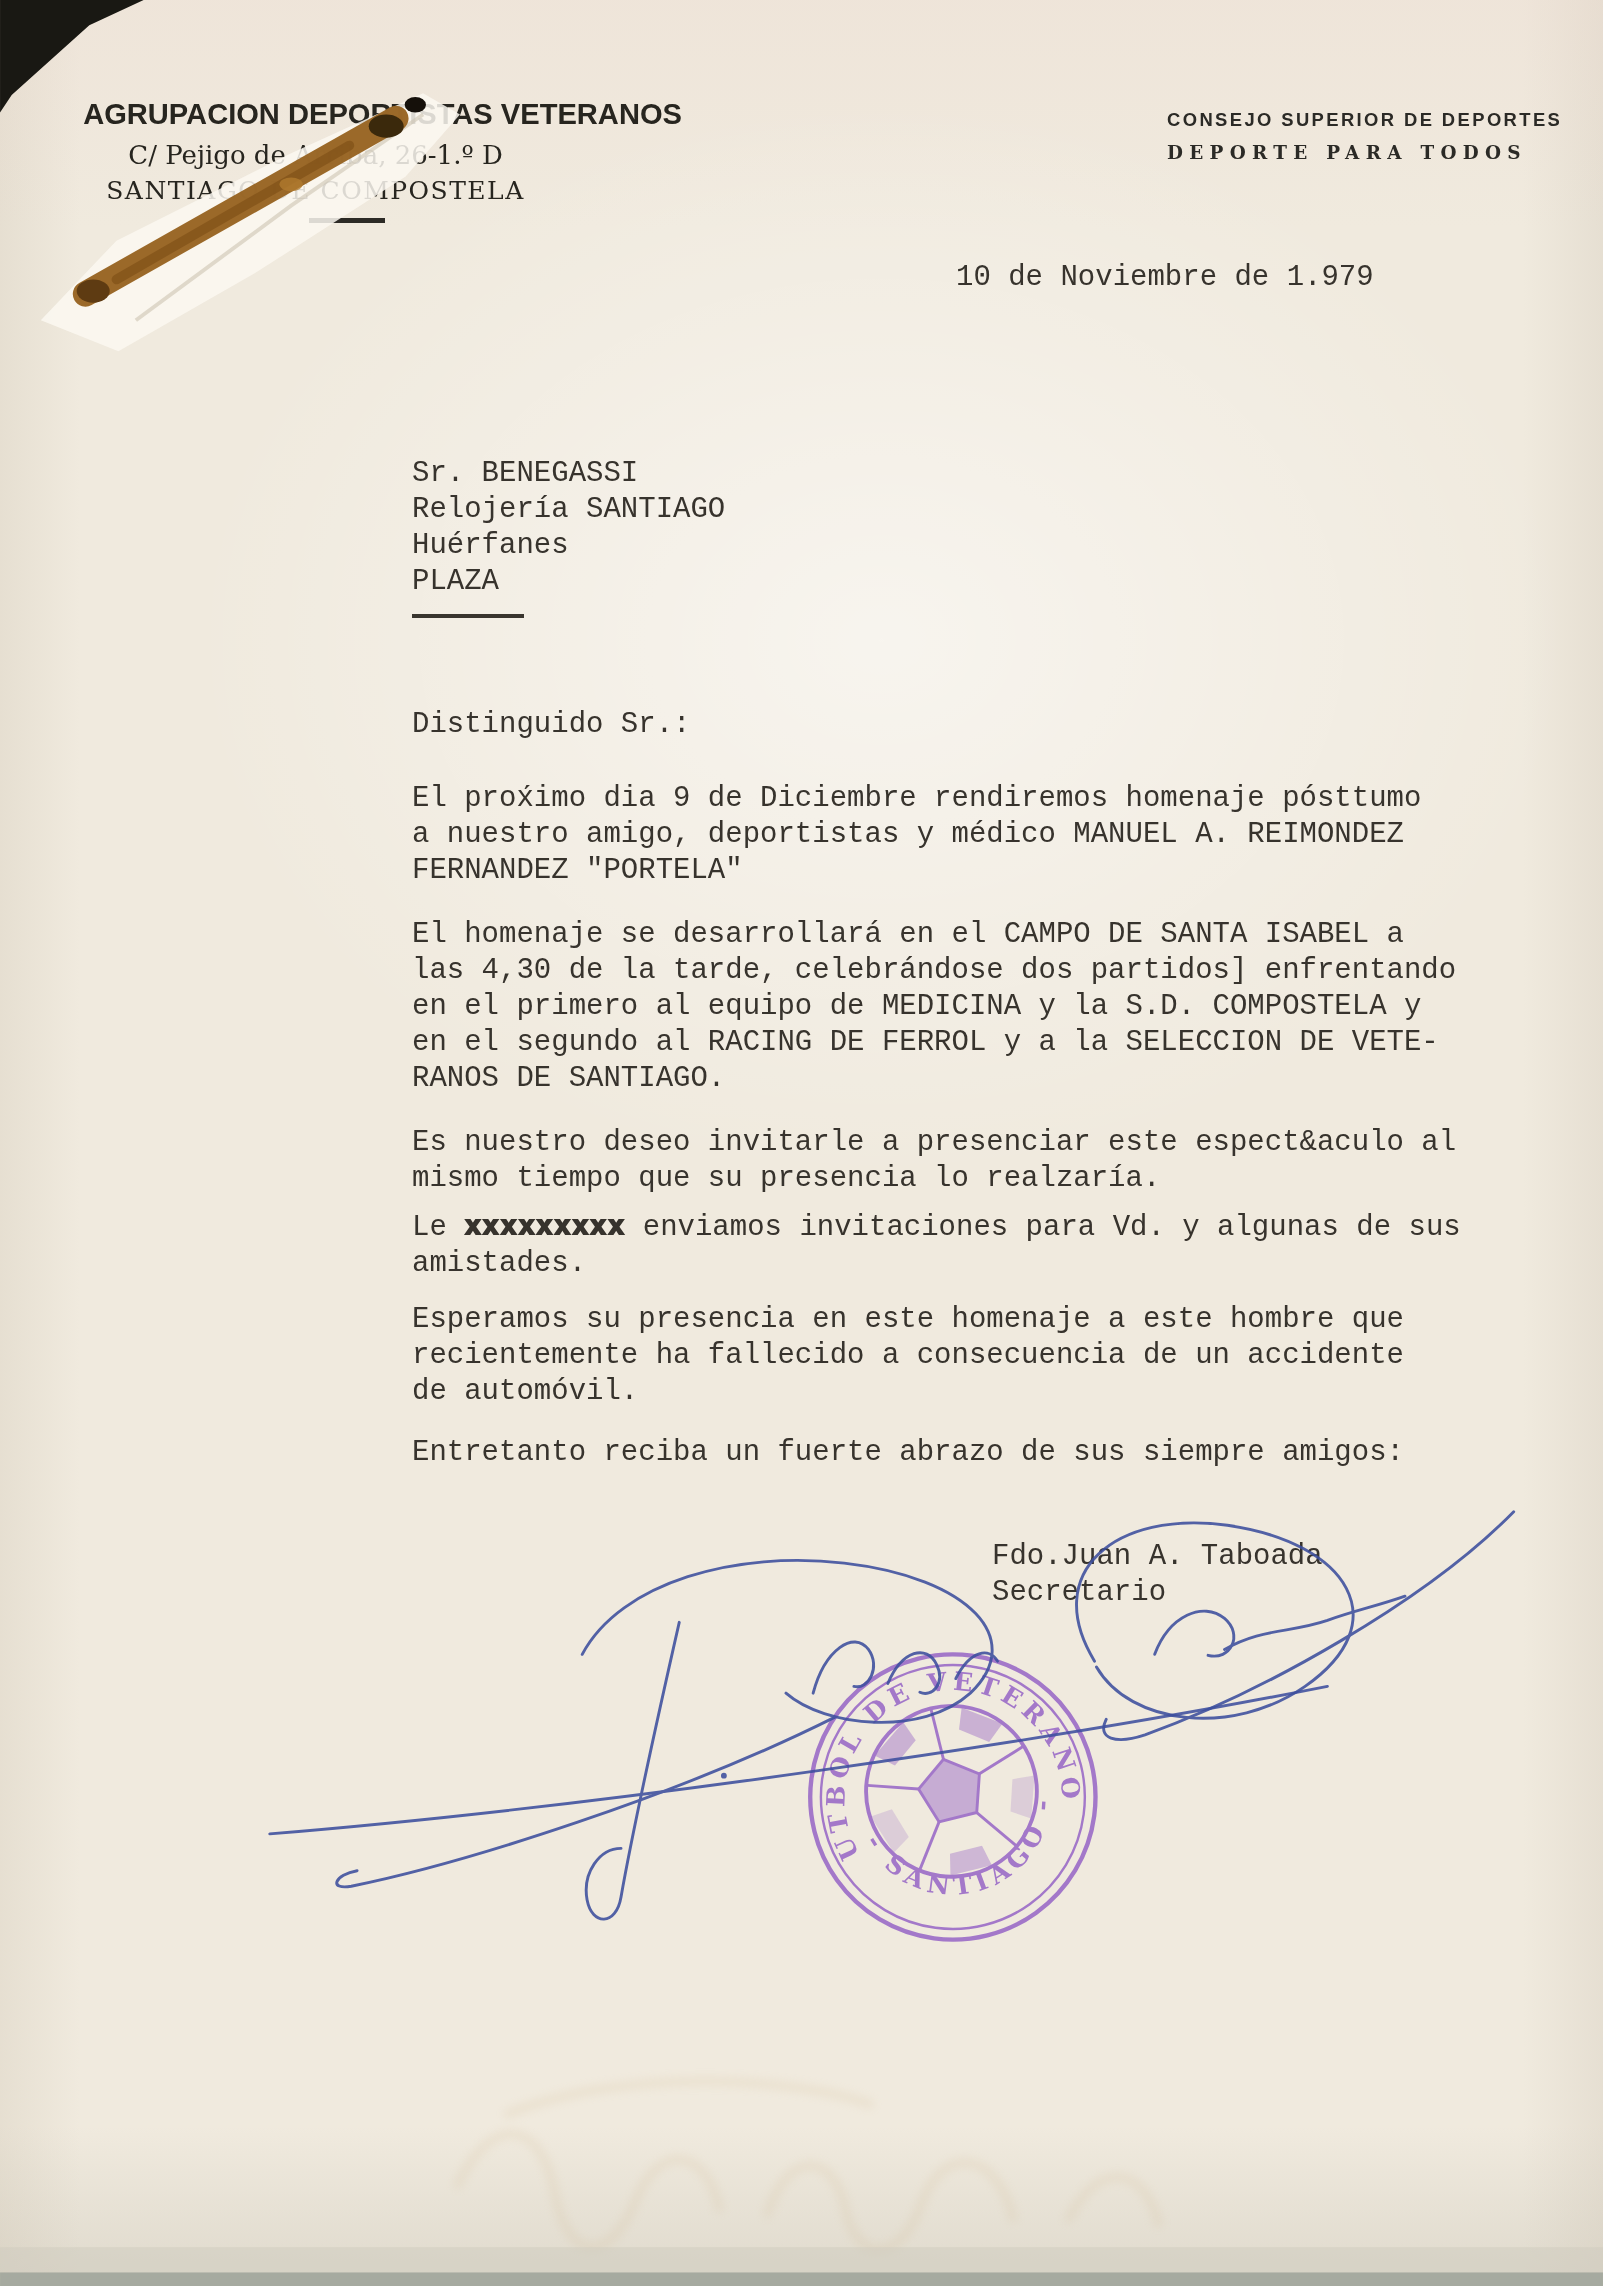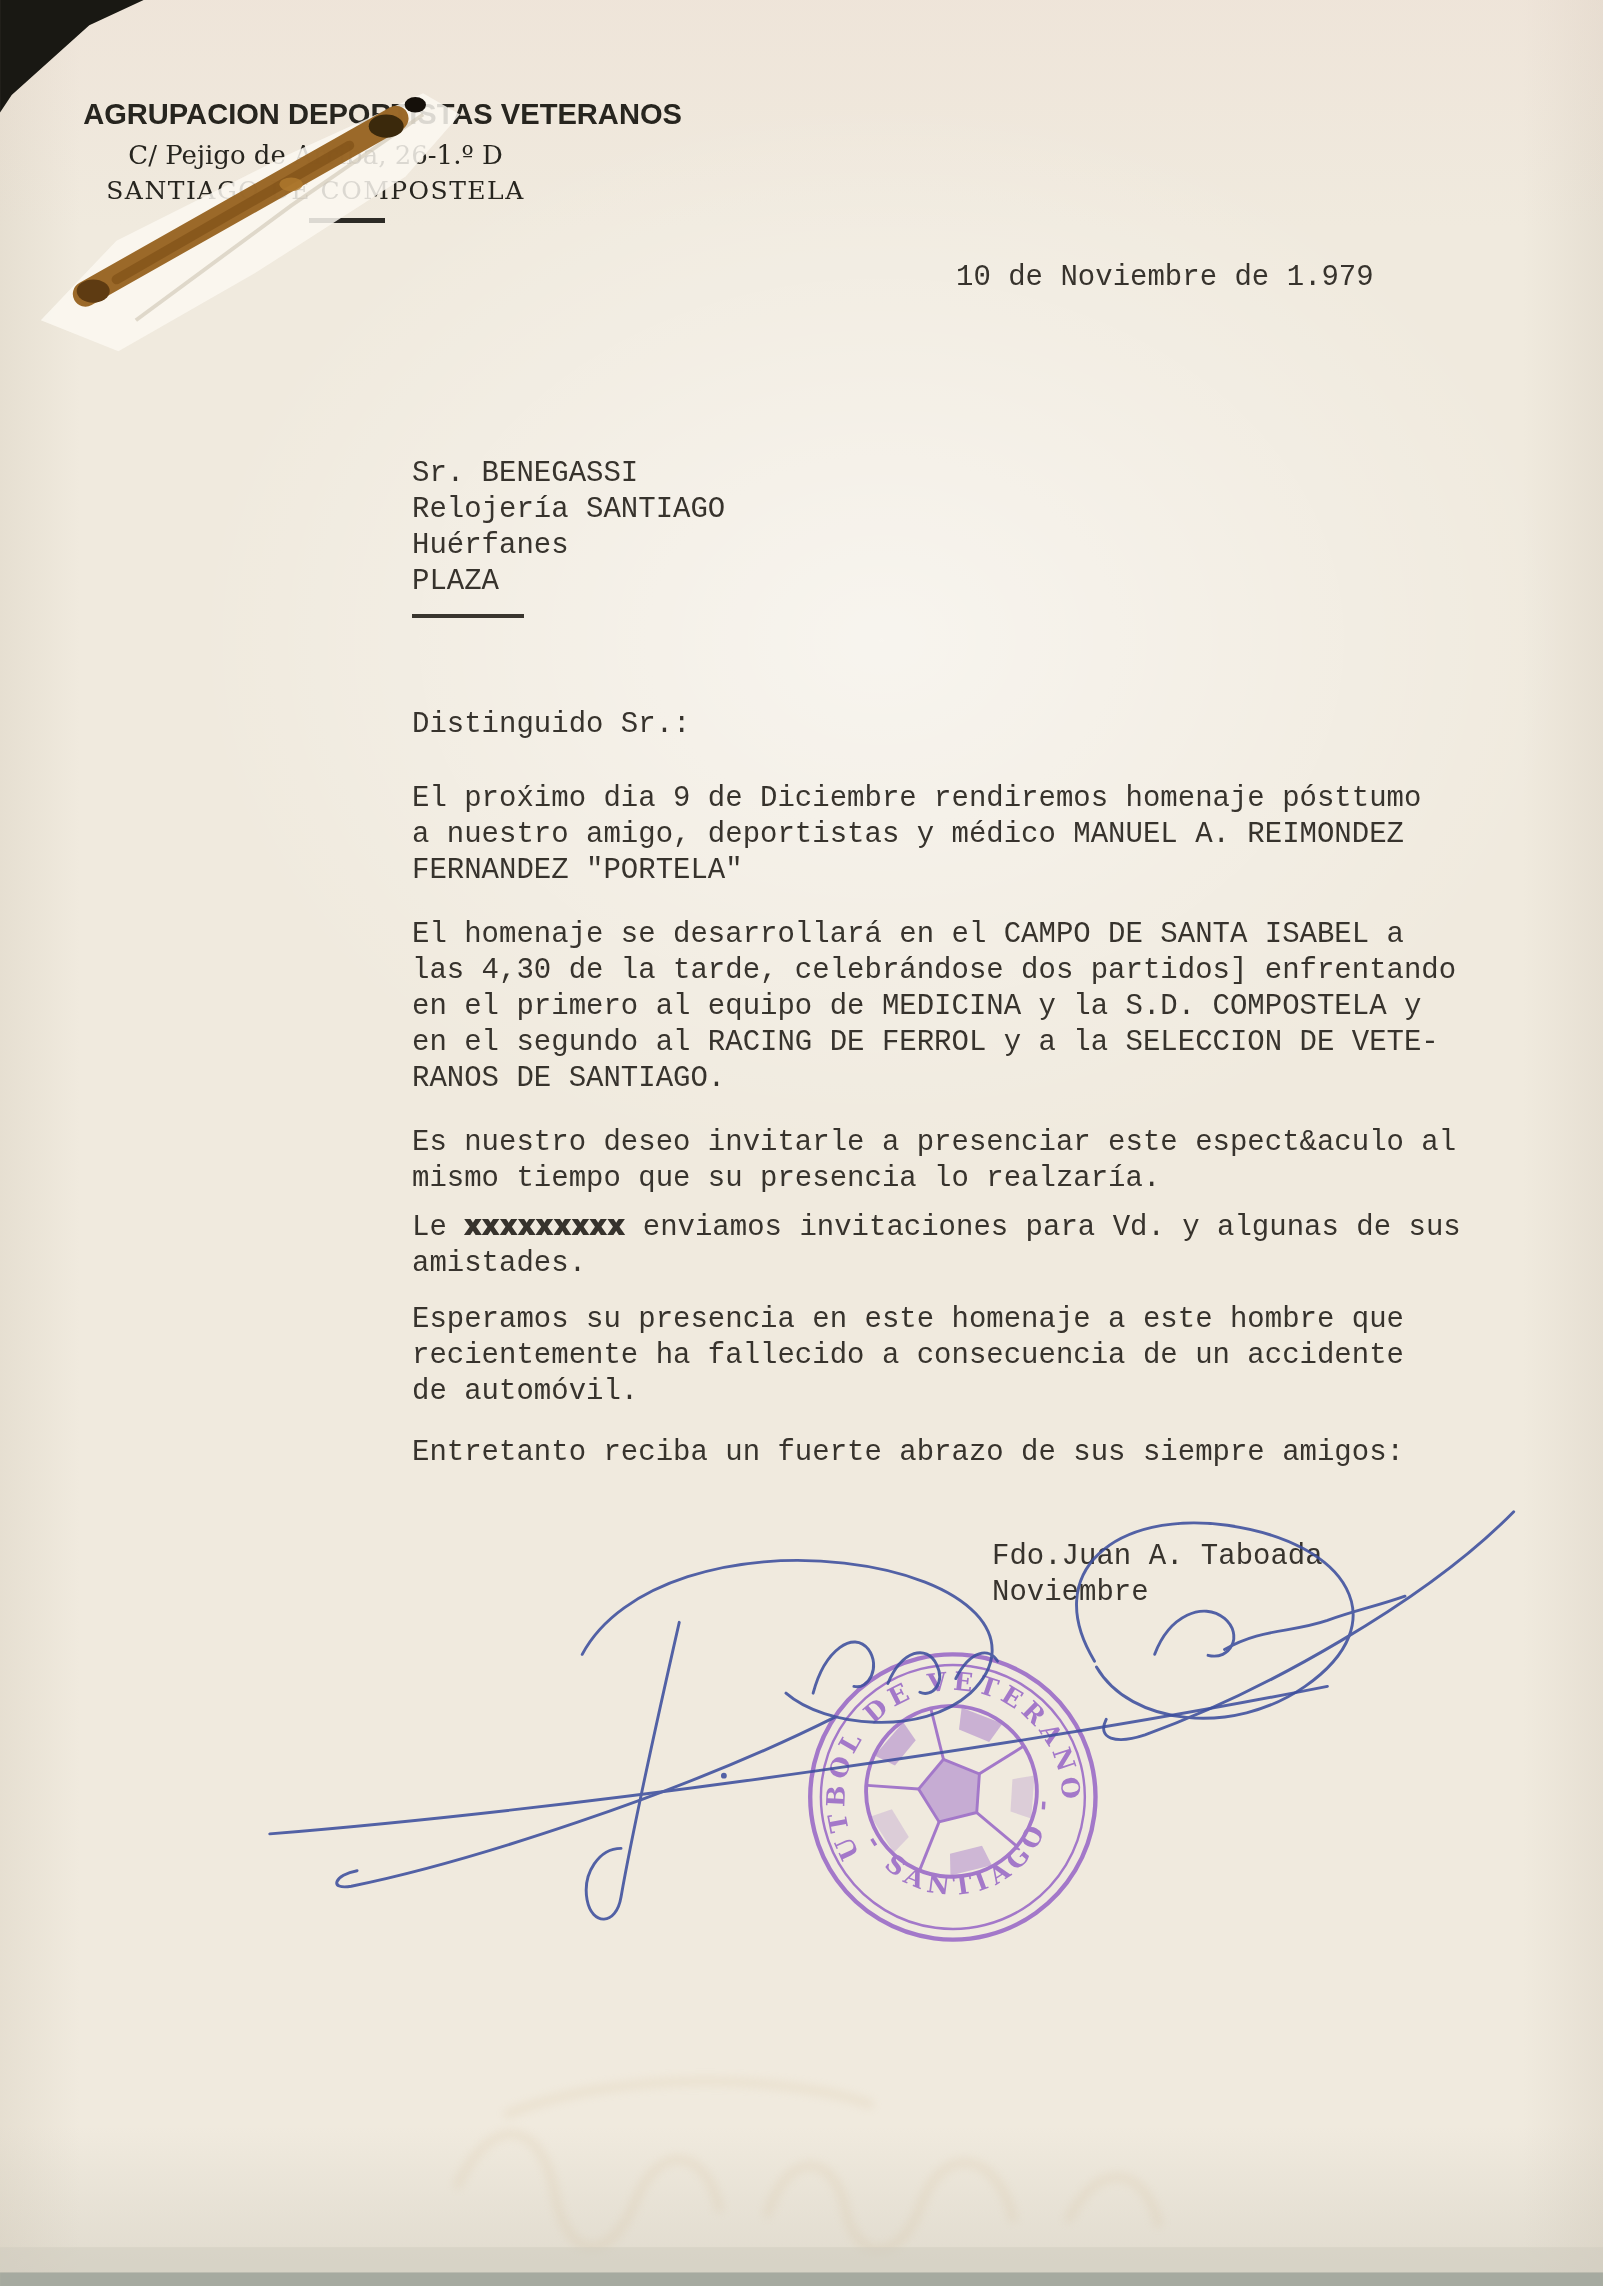--- a/index.html
+++ b/index.html
@@ -54,20 +54,24 @@
 
 <div class="page">
 
   <div class="abs lh-left">
     <div class="lh-org">AGRUPACION DEPORTISTAS VETERANOS</div>
     <div class="lh-addr">C/ Pejigo de Arriba, 26-1.º D</div>
     <div class="lh-city">SANTIAGO DE COMPOSTELA</div>
     <div class="lh-bar"></div>
   </div>
 
+  <div class="abs lh-right">
+    <div class="lh-right-org">CONSEJO SUPERIOR DE DEPORTES</div>
+    <div class="lh-right-motto">DEPORTE PARA TODOS</div>
+  </div>
 
   <div class="abs mono date-line">10 de Noviembre de 1.979</div>
 
   <div class="abs mono recipient">
     <div>Sr. BENEGASSI</div>
     <div>Relojería SANTIAGO</div>
     <div>Huérfanes</div>
     <div>
       <span class="plaza-underline">PLAZA</span>
     </div>
@@ -88,21 +92,21 @@
     <p class="medium"><span>Le </span><span class="struck">xxxxxxxxx</span><span> enviamos invitaciones para Vd. y algunas de sus
 amistades.</span></p>
     <p class="mid2">Esperamos su presencia en este homenaje a este hombre que
 recientemente ha fallecido a consecuencia de un accidente
 de automóvil.</p>
     <p>Entretanto reciba un fuerte abrazo de sus siempre amigos:</p>
   </div>
 
   <div class="abs mono sig-right">
     <div class="sig-line">Fdo.Juan A. Taboada</div>
-    <div class="sig-line">Noviembre</div>
+    <div class="sig-line">Secretario</div>
   </div>
 
   <svg class="ink-overlay" width="1603" height="2286" viewBox="0 0 1652 2356" xmlns="http://www.w3.org/2000/svg">
     <defs>
       <filter id="soft" x="-30%" y="-30%" width="160%" height="160%">
         <feGaussianBlur stdDeviation="5"></feGaussianBlur>
       </filter>
     </defs>
 
     <polygon points="0,0 148,0 92,26 12,98 0,116" fill="#191813"></polygon>

